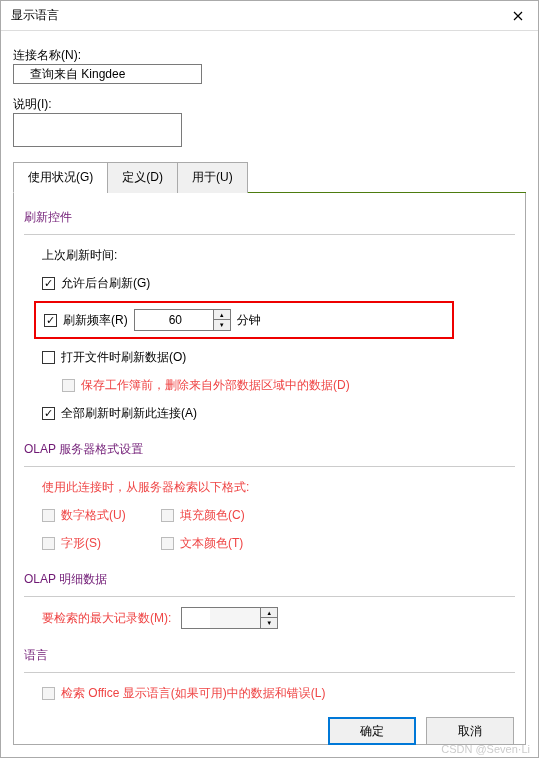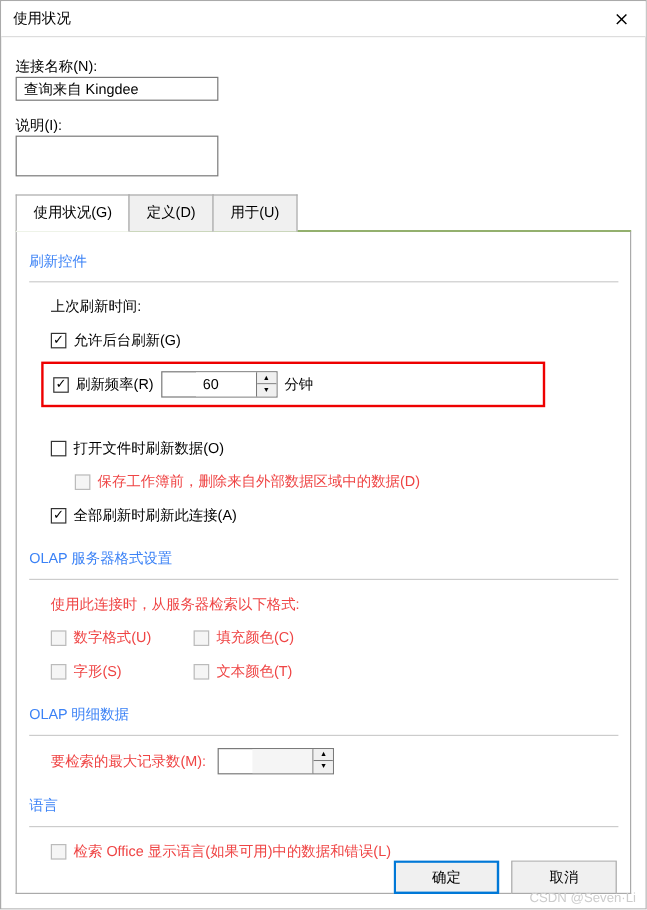--- a/index.html
+++ b/index.html
@@ -4,51 +4,51 @@
   <style>
     * { box-sizing: border-box; margin: 0; padding: 0; }
     body { font-family: "Microsoft YaHei", "SimSun", sans-serif; font-size: 12px; background: #f0f0f0; }
     .dialog { width: 539px; height: 758px; background: #fff; border: 1px solid #aaa; position: relative; }
     .titlebar { height: 30px; display: flex; align-items: center; justify-content: space-between; padding: 0 0 0 10px; border-bottom: 1px solid #ddd; background: #fff; }
     .titlebar-title { font-size: 12px; }
     .close-btn { width: 40px; height: 30px; display: flex; align-items: center; justify-content: center; cursor: pointer; }
     .body { padding: 12px; }
     .form-row { display: flex; align-items: flex-start; margin-bottom: 8px; flex-direction: column; }
     .form-label { width: 90px; padding-top: 4px; }
-    .form-input { flex: 1; height: 24px; border: 1px solid #7a7a7a; padding: 2px 6px; font-size: 12px; font-family: inherit; }
+    .form-input { flex: 1; height: 24px; border: 1px solid #7a7a7a; padding: 2px 16px; font-size: 12px; font-family: inherit; }
     .form-textarea { flex: 1; height: 44px; border: 1px solid #7a7a7a; padding: 2px 6px; font-size: 12px; font-family: inherit; resize: none; }
     .tabs { display: flex; border-bottom: 1px solid #4d7c0f; margin-top: 14px; }
     .tab { padding: 6px 14px; border: 1px solid #aaa; border-bottom: none; margin-right: -1px; background: #f0f0f0; cursor: pointer; position: relative; top: 1px; }
     .tab.active { background: #fff; border-bottom: 1px solid #fff; }
     .tab-content { border: 1px solid #aaa; border-top: none; padding: 16px 10px 10px 10px; height: 552px; overflow: auto; }
-    .section-title { font-size: 12px; margin-bottom: 8px; color: #3b82f6; }
+    .section-title { font-size: 12px; margin-bottom: 8px; color: #701a75; }
     .section-body { padding-left: 18px; margin-bottom: 18px; }
     .line { margin-bottom: 8px; display: flex; align-items: center; min-height: 20px; }
     .checkbox { width: 13px; height: 13px; border: 1px solid #333; display: inline-flex; align-items: center; justify-content: center; margin-right: 6px; background: #fff; flex-shrink: 0; }
     .checkbox.checked::after { content: "✓"; font-size: 11px; line-height: 1; color: #000; }
     .checkbox.disabled { border-color: #bbb; background: #f5f5f5; }
     .disabled-text { color: #ef4444; }
-    .redbox { border: 2px solid #e00; padding: 6px 8px; margin: 2px 0 24px -8px; width: 420px; display: flex; align-items: center; }
+    .redbox { border: 2px solid #e00; padding: 6px 8px; margin: 2px 0 8px -8px; width: 420px; display: flex; align-items: center; }
     .spinner { display: inline-flex; border: 1px solid #7a7a7a; height: 22px; margin: 0 6px; padding-left: 28px; }
     .spinner input { width: 50px; border: none; text-align: left; padding: 0 6px; font-size: 12px; outline: none; }
     .spinner-btns { display: flex; flex-direction: column; border-left: 1px solid #7a7a7a; }
     .spinner-btn { width: 16px; height: 10.5px; display: flex; align-items: center; justify-content: center; font-size: 6px; background: #f0f0f0; cursor: pointer; user-select: none; }
     .spinner-btn:first-child { border-bottom: 1px solid #7a7a7a; }
     .hr { border: none; border-top: 1px solid #ccc; margin: 2px 0 10px 0; }
     .footer { position: absolute; bottom: 12px; right: 24px; display: flex; gap: 10px; }
     .btn { width: 88px; height: 28px; border: 1px solid #aaa; background: #f0f0f0; cursor: pointer; font-family: inherit; font-size: 12px; }
     .btn.primary { border: 2px solid #0078d7; }
     .watermark { position: absolute; bottom: 2px; right: 8px; color: #ccc; font-size: 11px; pointer-events: none; }
   </style>
 </head>
 <body>
 
 <div class="dialog">
   <div class="titlebar">
-    <span class="titlebar-title">使用状况</span>
+    <span class="titlebar-title">显示语言</span>
     <div class="close-btn">
       <svg width="10" height="10" viewBox="0 0 10 10">
           <path d="M1 1 L9 9 M9 1 L1 9" stroke="#000" stroke-width="1.2"></path>
         </svg>
     </div>
   </div>
 
   <div class="body">
     <div class="form-row">
       <label class="form-label">连接名称(N):</label>

